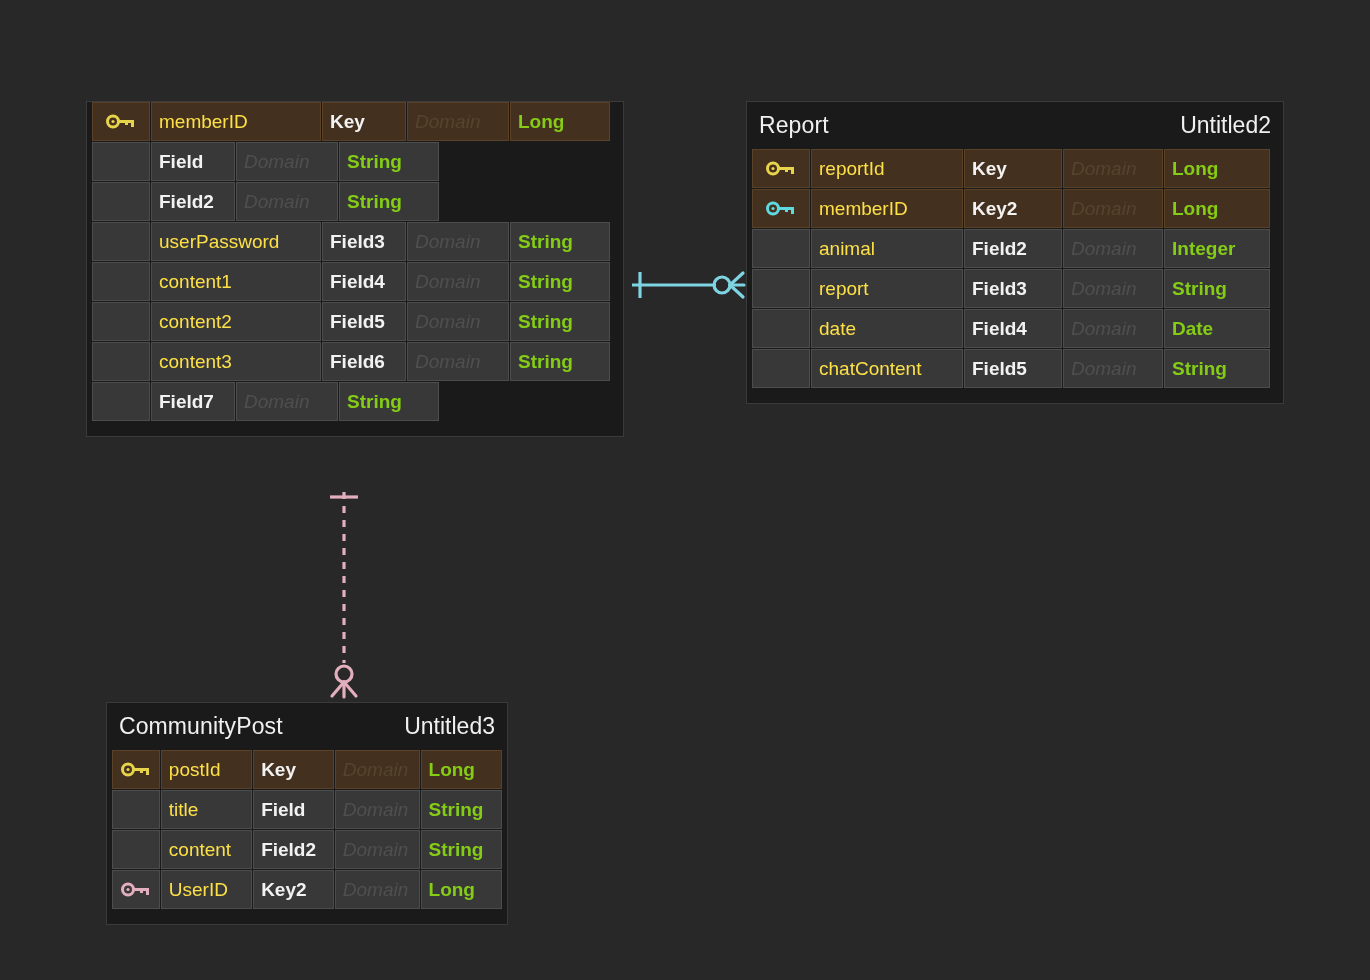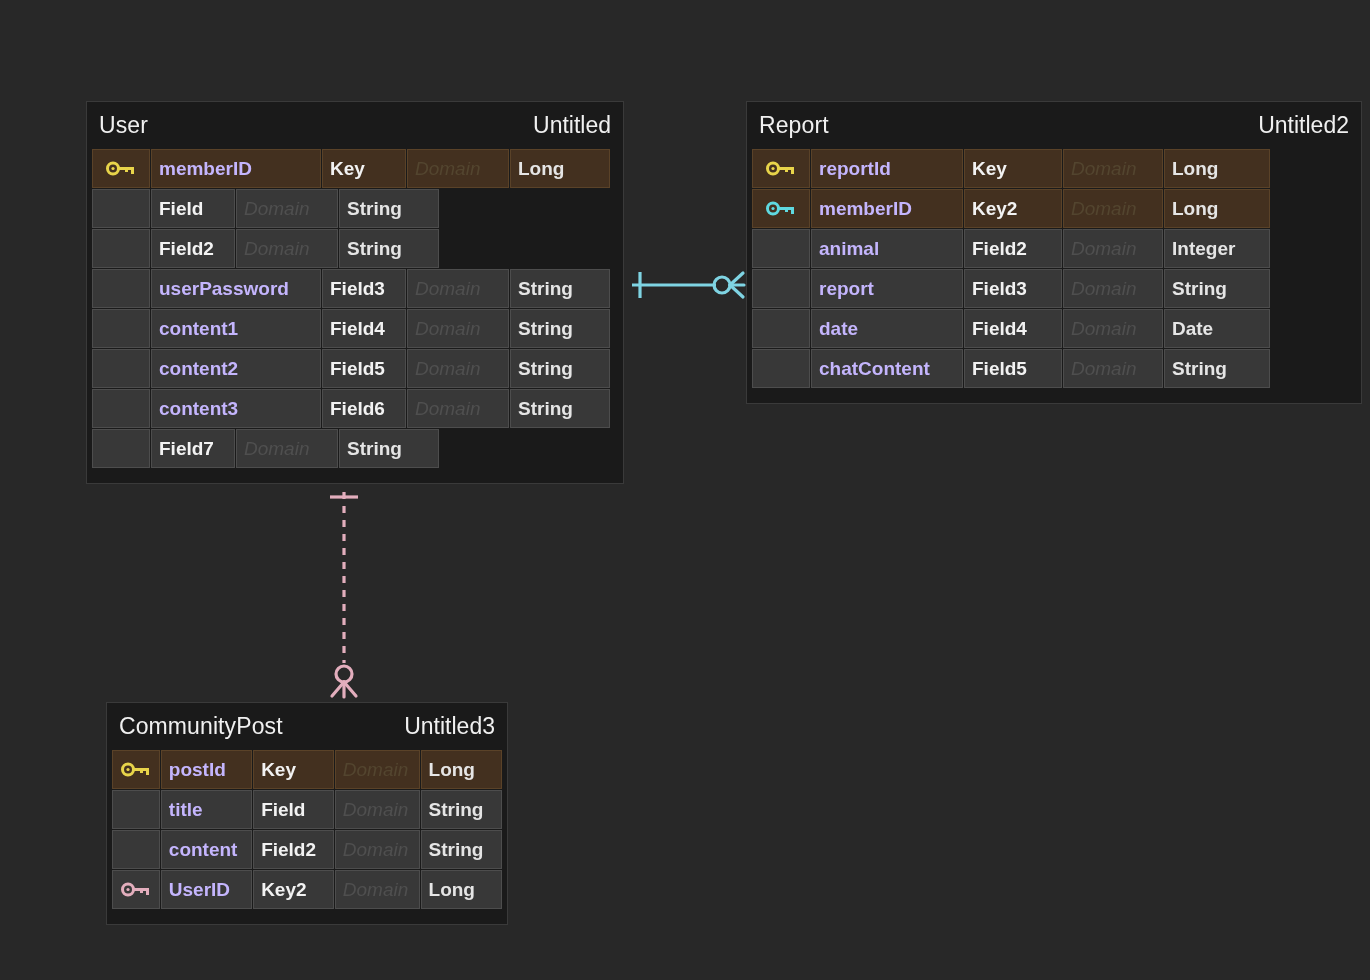--- a/index.html
+++ b/index.html
@@ -98,33 +98,33 @@
     justify-content: center;
     padding: 0;
   }
   .cell.name,
   .cell.opt,
   .cell.domain,
   .cell.type {
     padding: 0 7px;
   }
 
-  .cell.name   { color: #c4b5fd; font-size: 19px; font-weight: 700; }
+  .cell.name   { color: #fde047; font-size: 19px; font-weight: 400; }
   .cell.opt    { color: #f2f2f2; font-size: 19px; font-weight: 700; }
   .cell.domain { color: #4f4f4f; font-size: 19px; font-style: italic; font-weight: 400; }
-  .cell.type   { color: #e5e5e5; font-size: 19px; font-weight: 700; }
+  .cell.type   { color: #84cc16; font-size: 19px; font-weight: 700; }
 
   .col-row.pk .cell.domain { color: #53452f; }
 
   
   .key-icon { display: block; }
 
   
   #table-user         { left: 86px;  top: 101px;  width: 538px; }
-  #table-report       { left: 746px; top: 101px;  width: 616px; }
+  #table-report       { left: 746px; top: 101px;  width: 538px; }
   #table-communitypost{ left: 106px; top: 702px;  width: 402px; }
 
   
   #table-user .cell.key    { width: 58px; }
   #table-user .cell.name   { width: 170px; }
   #table-user .cell.opt    { width: 84px; }
   #table-user .cell.domain { width: 102px; }
   #table-user .cell.type   { width: 100px; }
 
   
@@ -171,24 +171,20 @@
 
       <g stroke="#e3aebd" stroke-width="3.2" stroke-linecap="round" fill="none">
         <line x1="344" y1="682" x2="344" y2="697"></line>
         <line x1="344" y1="682" x2="332" y2="696"></line>
         <line x1="344" y1="682" x2="356" y2="696"></line>
       </g>
     </g>
   </svg>
 
   <div class="table" id="table-user">
-    <div class="table-header">
-      <span class="table-name">User</span>
-      <span class="table-comment">Untitled</span>
-    </div>
     <div class="cols">
 
       <div class="col-row pk">
         <div class="cell key">
           <svg class="key-icon" width="30" height="15" viewBox="0 0 30 15" aria-hidden="true">
             <circle cx="7" cy="7.5" r="5.5" fill="none" stroke="#e8d44a" stroke-width="3"></circle>
             <circle cx="7" cy="7.5" r="1.6" fill="#e8d44a"></circle>
             <rect x="11" y="6" width="17" height="3" fill="#e8d44a"></rect>
             <rect x="25" y="6" width="3" height="7" fill="#e8d44a"></rect>
             <rect x="19" y="6" width="3" height="5" fill="#e8d44a"></rect>

